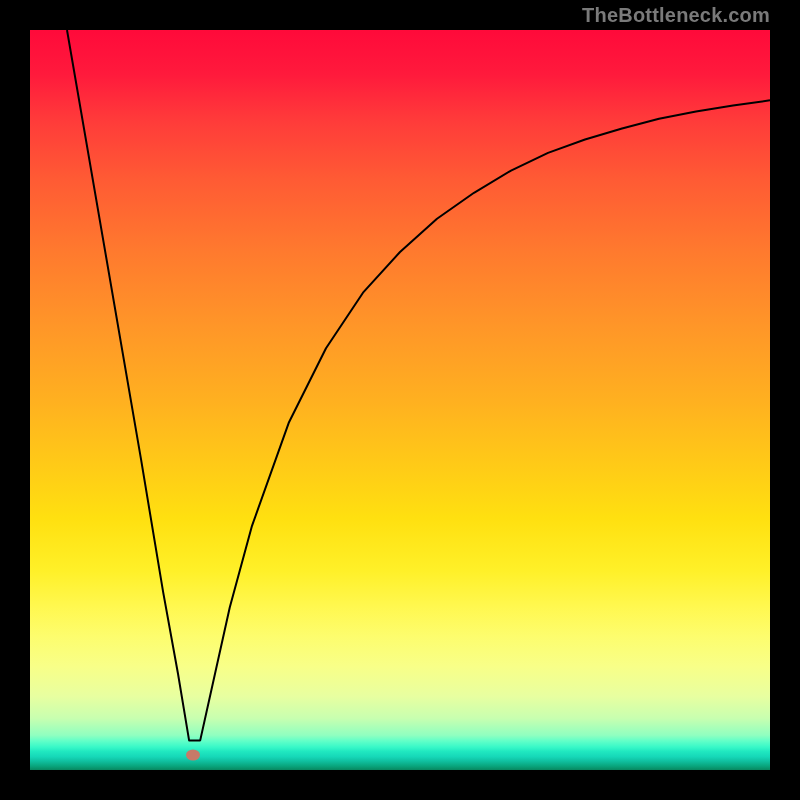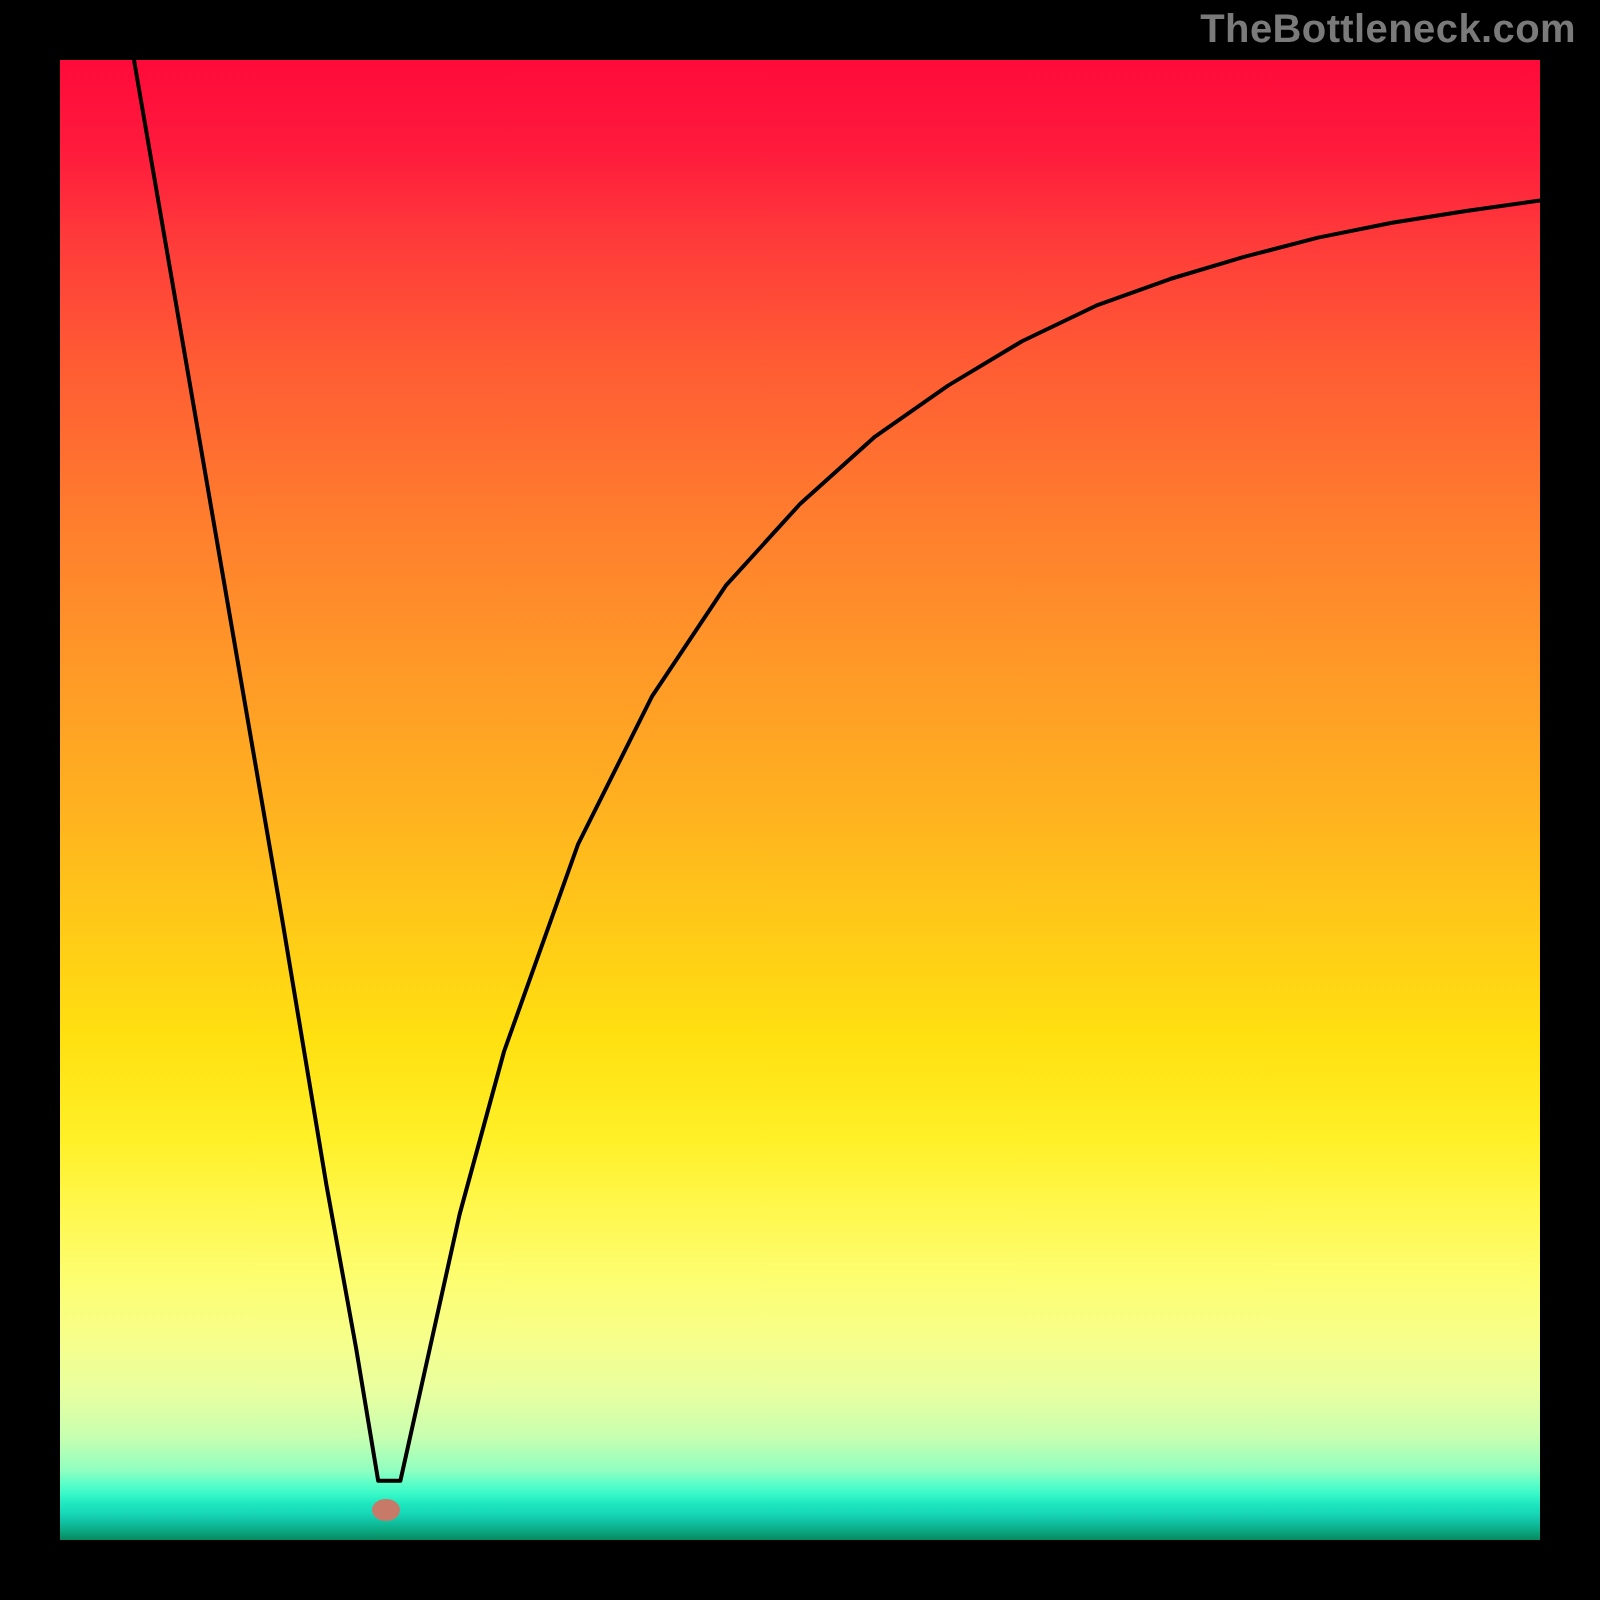--- a/index.html
+++ b/index.html
@@ -43,21 +43,21 @@
       #20e8c0 97.5%,
       #16d8b8 98.2%,
       #10c0a0 98.8%,
       #0aa880 99.4%,
       #088860 100%
     );
   }
   .attribution {
     position: absolute;
     top: 4px;
-    right: 12px;
+    right: 30px;
     color: #7a7a7a;
     font-size: 20px;
     font-weight: 600;
     letter-spacing: 0.2px;
   }
   .curve {
     position: absolute;
     inset: 0;
     width: 740px;
     height: 740px;

